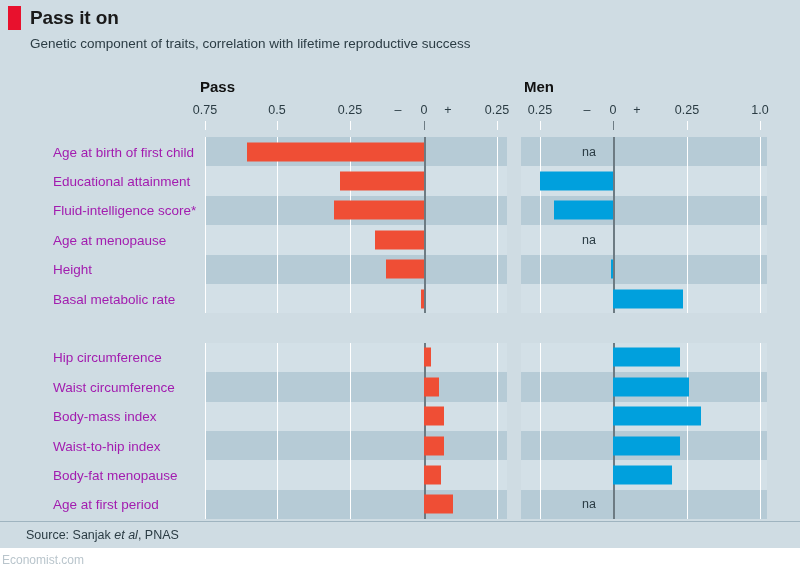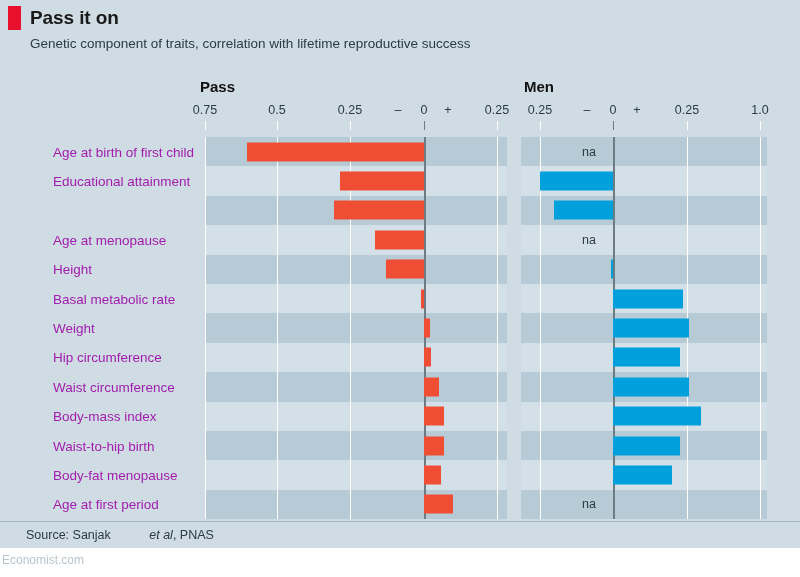--- a/index.html
+++ b/index.html
@@ -94,21 +94,21 @@
 
   
   #footer-rule{
     position:absolute;left:0;top:521px;width:800px;height:1px;
     background:#9fb4c0;
   }
   #source{
     position:absolute;left:26px;top:528px;
     font-size:12.5px;color:#2b3c44;white-space:nowrap;
   }
-  #source .ital{font-style:italic;margin-left:35px;}
+  #source .ital{font-style:italic;}
   #note{
     position:absolute;right:18px;top:528px;
     font-size:12.5px;color:#2b3c44;white-space:nowrap;
   }
   #whitestrip{
     position:absolute;left:0;top:548px;width:800px;height:29px;background:#ffffff;
   }
   #econ{
     position:absolute;left:2px;top:553px;
     font-size:12px;color:#b9c5cc;
@@ -180,20 +180,21 @@
         <div class="gridline" style="left: 540px;"></div>
         <div class="zeroline" style="left: 613px;"></div>
         <div class="gridline" style="left: 687px;"></div>
         <div class="gridline" style="left: 760px;"></div>
         <div class="bar red" style="width: 84.1px; left: 339.9px; height: 19px;"></div>
         <div class="bar blue" style="width: 73.25px; left: 539.75px; height: 19px;"></div>
       </div>
       <div class="row odd" style="top: 58.8px;">
         <div class="band left"></div>
         <div class="band right"></div>
+        <div class="row-label">Fluid-intelligence score*</div>
         <div class="gridline" style="left: 205px;"></div>
         <div class="gridline" style="left: 277px;"></div>
         <div class="gridline" style="left: 350px;"></div>
         <div class="zeroline" style="left: 424px;"></div>
         <div class="gridline" style="left: 497px;"></div>
         <div class="gridline" style="left: 540px;"></div>
         <div class="zeroline" style="left: 613px;"></div>
         <div class="gridline" style="left: 687px;"></div>
         <div class="gridline" style="left: 760px;"></div>
         <div class="bar red" style="width: 89.9px; left: 334.1px; height: 19px;"></div>
@@ -240,36 +241,20 @@
         <div class="gridline" style="left: 350px;"></div>
         <div class="zeroline" style="left: 424px;"></div>
         <div class="gridline" style="left: 497px;"></div>
         <div class="gridline" style="left: 540px;"></div>
         <div class="zeroline" style="left: 613px;"></div>
         <div class="gridline" style="left: 687px;"></div>
         <div class="gridline" style="left: 760px;"></div>
         <div class="bar red" style="width: 2.9px; left: 421.1px; height: 19px;"></div>
         <div class="bar blue" style="width: 70.32px; left: 613px; height: 19px;"></div>
       </div>
-      <div class="row odd" style="top: 176.4px;">
-        <div class="band left"></div>
-        <div class="band right"></div>
-        <div class="row-label">Weight</div>
-        <div class="gridline" style="left: 205px;"></div>
-        <div class="gridline" style="left: 277px;"></div>
-        <div class="gridline" style="left: 350px;"></div>
-        <div class="zeroline" style="left: 424px;"></div>
-        <div class="gridline" style="left: 497px;"></div>
-        <div class="gridline" style="left: 540px;"></div>
-        <div class="zeroline" style="left: 613px;"></div>
-        <div class="gridline" style="left: 687px;"></div>
-        <div class="gridline" style="left: 760px;"></div>
-        <div class="bar red" style="width: 5.8px; left: 424px; height: 19px;"></div>
-        <div class="bar blue" style="width: 76.18px; left: 613px; height: 19px;"></div>
-      </div>
       <div class="row even" style="top: 205.8px;">
         <div class="band left"></div>
         <div class="band right"></div>
         <div class="row-label">Hip circumference</div>
         <div class="gridline" style="left: 205px;"></div>
         <div class="gridline" style="left: 277px;"></div>
         <div class="gridline" style="left: 350px;"></div>
         <div class="zeroline" style="left: 424px;"></div>
         <div class="gridline" style="left: 497px;"></div>
         <div class="gridline" style="left: 540px;"></div>
@@ -307,21 +292,21 @@
         <div class="gridline" style="left: 540px;"></div>
         <div class="zeroline" style="left: 613px;"></div>
         <div class="gridline" style="left: 687px;"></div>
         <div class="gridline" style="left: 760px;"></div>
         <div class="bar red" style="width: 20.3px; left: 424px; height: 19px;"></div>
         <div class="bar blue" style="width: 87.9px; left: 613px; height: 19px;"></div>
       </div>
       <div class="row odd" style="top: 294px;">
         <div class="band left"></div>
         <div class="band right"></div>
-        <div class="row-label">Waist-to-hip birth</div>
+        <div class="row-label">Waist-to-hip index</div>
         <div class="gridline" style="left: 205px;"></div>
         <div class="gridline" style="left: 277px;"></div>
         <div class="gridline" style="left: 350px;"></div>
         <div class="zeroline" style="left: 424px;"></div>
         <div class="gridline" style="left: 497px;"></div>
         <div class="gridline" style="left: 540px;"></div>
         <div class="zeroline" style="left: 613px;"></div>
         <div class="gridline" style="left: 687px;"></div>
         <div class="gridline" style="left: 760px;"></div>
         <div class="bar red" style="width: 20.3px; left: 424px; height: 19px;"></div>

